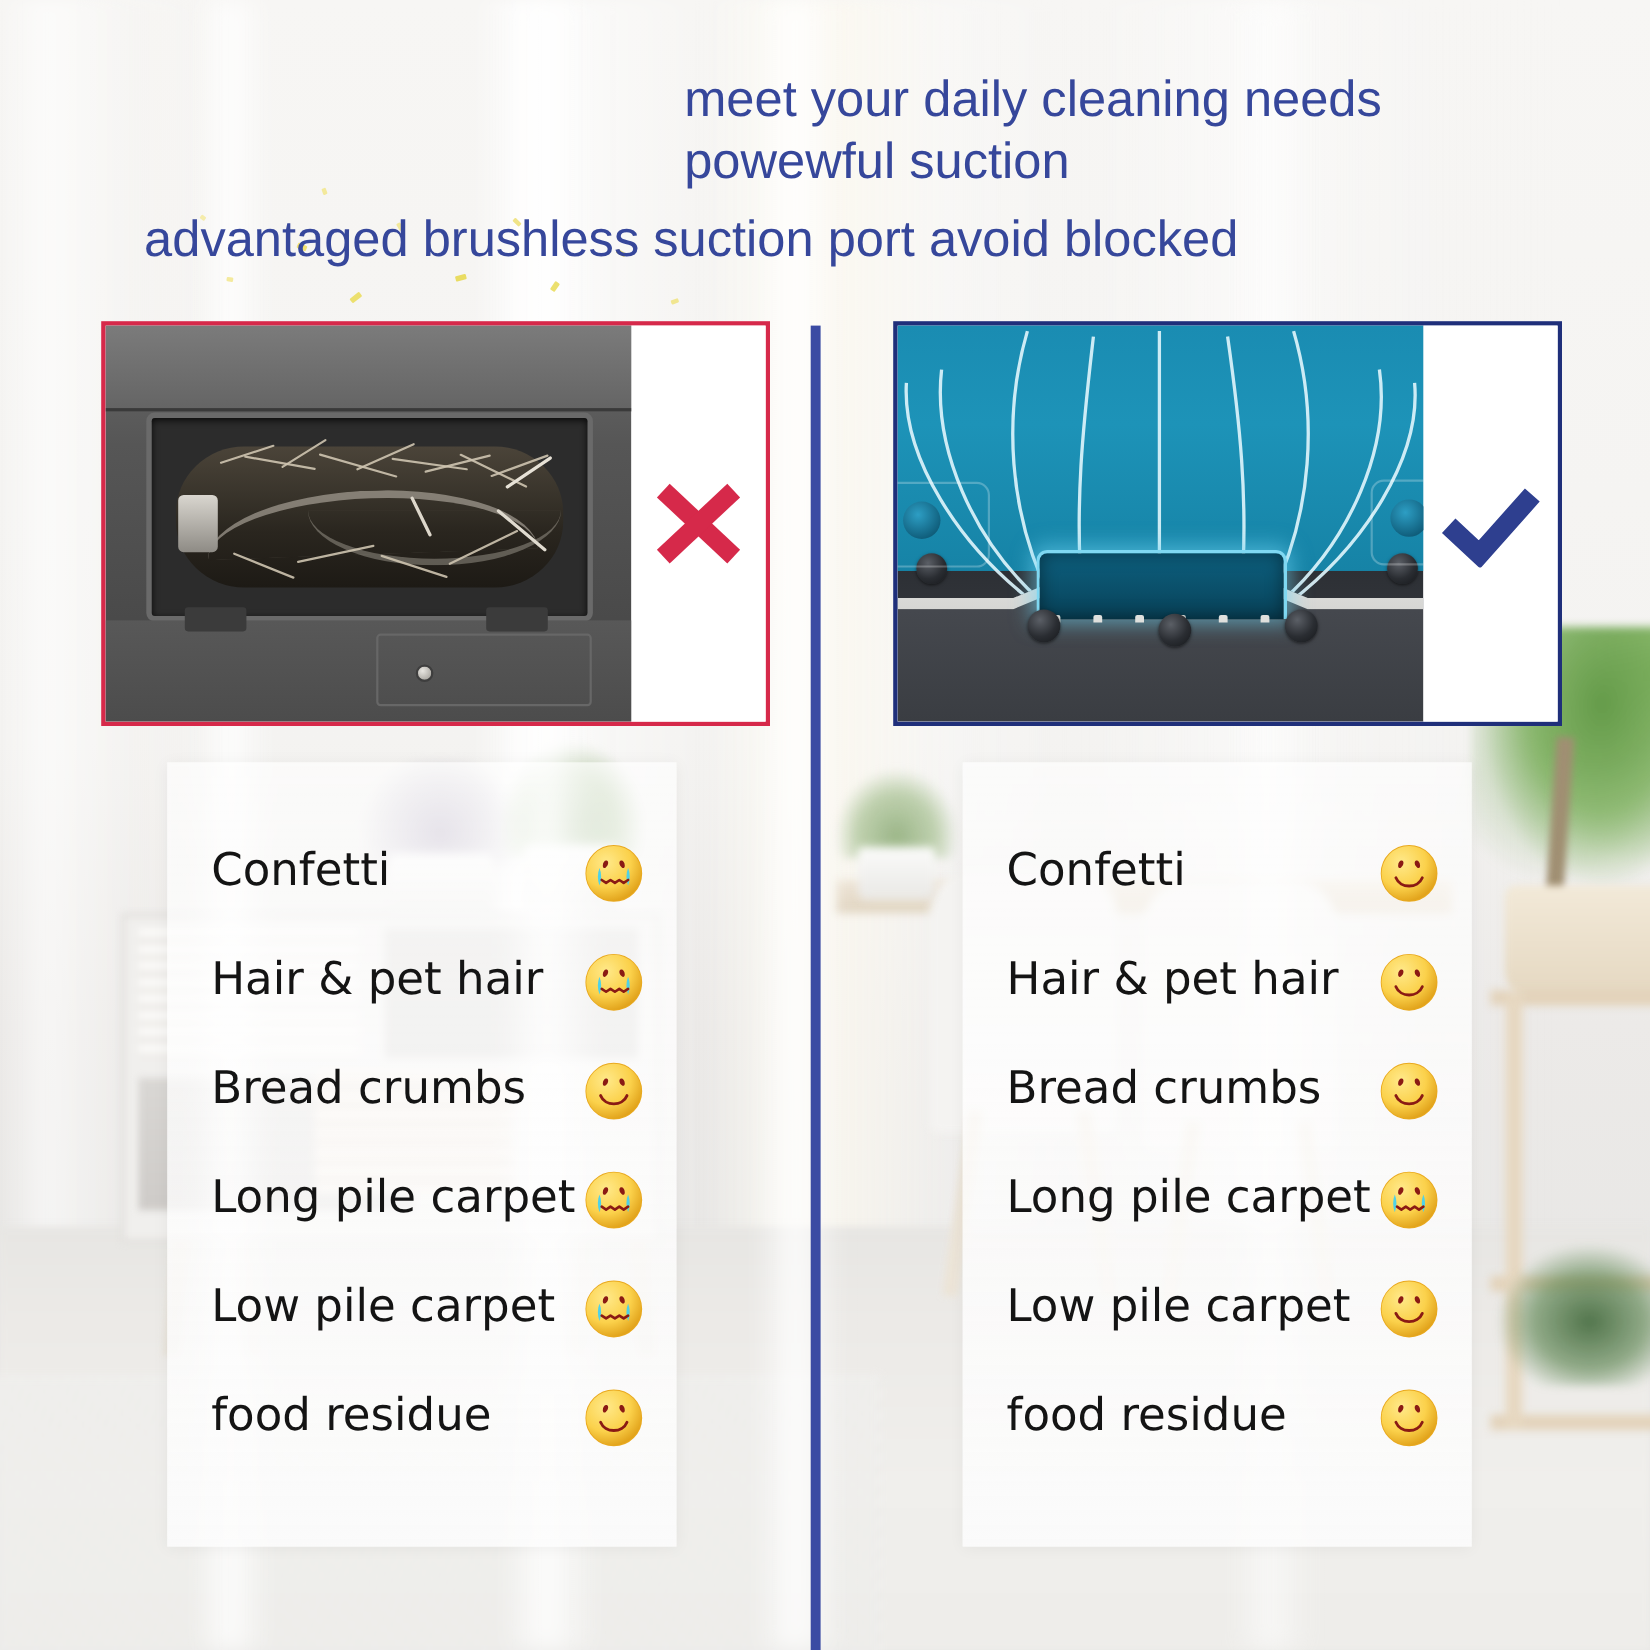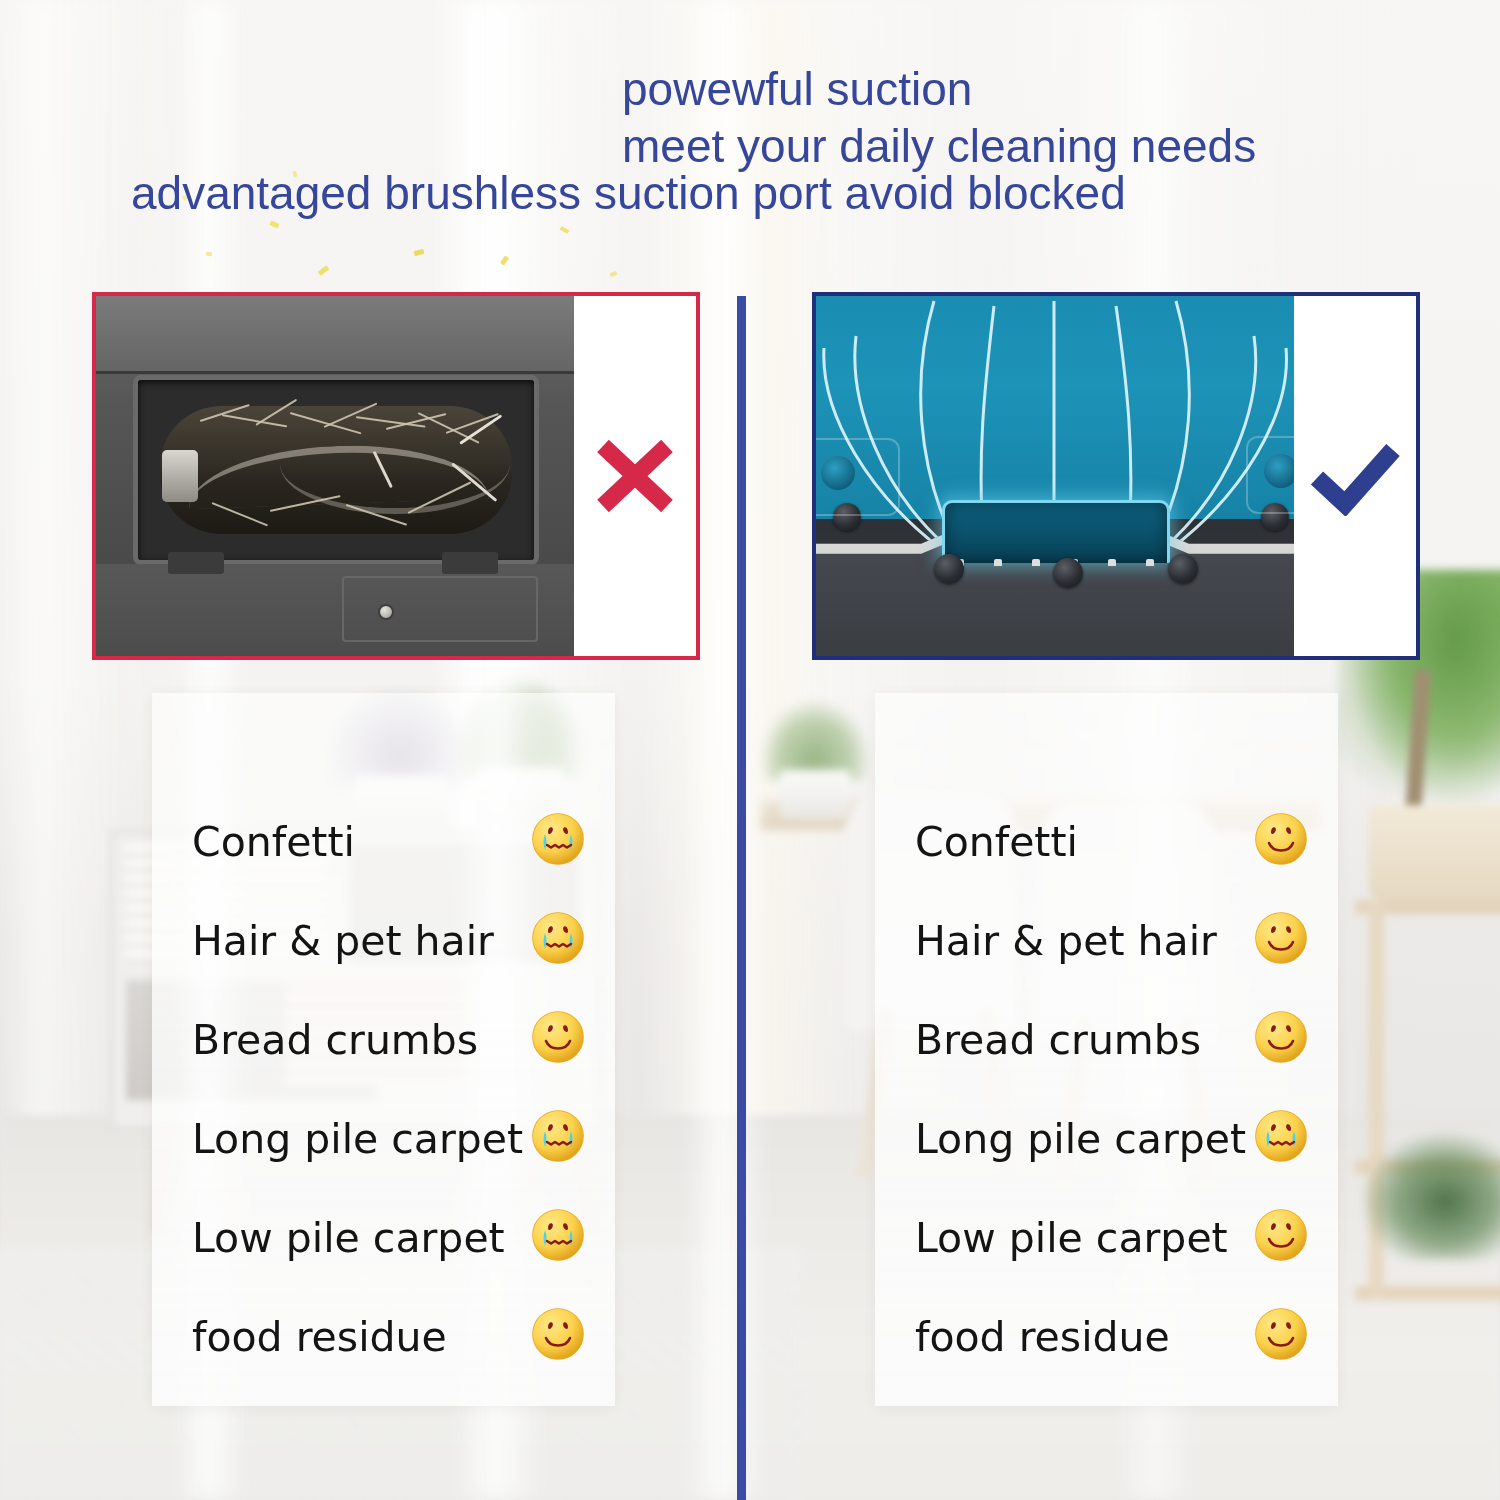--- a/index.html
+++ b/index.html
@@ -164,21 +164,21 @@
   .hl-big {
     position:absolute; left:122px; top:63px;
     font-size:84px; font-weight:700; letter-spacing:-1px;
     color:#36479B; line-height:1;
   }
   .hl-right {
     position:absolute; left:622px; top:61px;
     font-size:46px; color:#36479B; line-height:1.24; font-weight:400;
   }
   .hl-sub {
-    position:absolute; left:131px; top:168px;
+    position:absolute; left:131px; top:192px;
     font-size:46px; color:#36479B; line-height:1.1; font-weight:400;
   }
 
   
   .divider {
     position:absolute; left:737px; top:296px; width:9px; height:1204px;
     background:#3B4BA3; z-index:12;
   }
 
   
@@ -283,21 +283,21 @@
     position:absolute; top:693px; width:463px; height:713px; z-index:16;
     background: linear-gradient(180deg, rgba(255,255,255,.62) 0%, rgba(255,255,255,.74) 35%, rgba(252,252,252,.88) 100%);
     backdrop-filter: blur(2px);
     box-shadow: 0 2px 14px rgba(0,0,0,.05);
   }
   .panel-left  { left:152px; }
   .panel-right { left:875px; }
 
   .rows { position:absolute; left:0; top:0; width:100%; height:100%; padding:74px 0 0 0;}
   .row {
-    display:flex; align-items:flex-end; height:99px;
+    display:flex; align-items:flex-start; height:99px;
     padding-left:40px; padding-right:30px;
   }
   .row-label {
     font-size:41px; color:#141414; font-weight:400; white-space:nowrap;
     font-family: "DejaVu Sans", sans-serif;
   }
   .row-face { margin-left:auto; width:54px; height:54px; flex:0 0 54px; }
 
   
   .face-svg { display:block; width:54px; height:54px; }
@@ -369,22 +369,22 @@
     <div class="confetti" style="left:206px; top:252px; width:6px; height:4px; background:#f4ea9d; transform:rotate(8deg);"></div>
     <div class="confetti" style="left:560px; top:228px; width:9px; height:4px; background:#efe27a; transform:rotate(30deg);"></div>
     <div class="confetti" style="left:610px; top:272px; width:7px; height:4px; background:#f1e690; transform:rotate(-20deg);"></div>
     <div class="confetti" style="left:292px; top:172px; width:6px; height:4px; background:#f3e99b; transform:rotate(70deg);"></div>
     <div class="confetti" style="left:392px; top:300px; width:8px; height:4px; background:#ebde6a; transform:rotate(-10deg);"></div>
     <div class="confetti" style="left:182px; top:196px; width:5px; height:4px; background:#f5ecab; transform:rotate(36deg);"></div>
   </div>
 
   <div class="headline">
     <div class="hl-right">
+      <div>meet your daily cleaning needs</div>
       <div>powewful suction</div>
-      <div>meet your daily cleaning needs</div>
     </div>
     <div class="hl-sub">advantaged brushless suction port avoid blocked</div>
   </div>
 
   <div class="divider"></div>
 
   <div class="card card-left">
     <div class="card-photo">
       <div class="photo-dirty">
         <div class="pd-top"></div>

